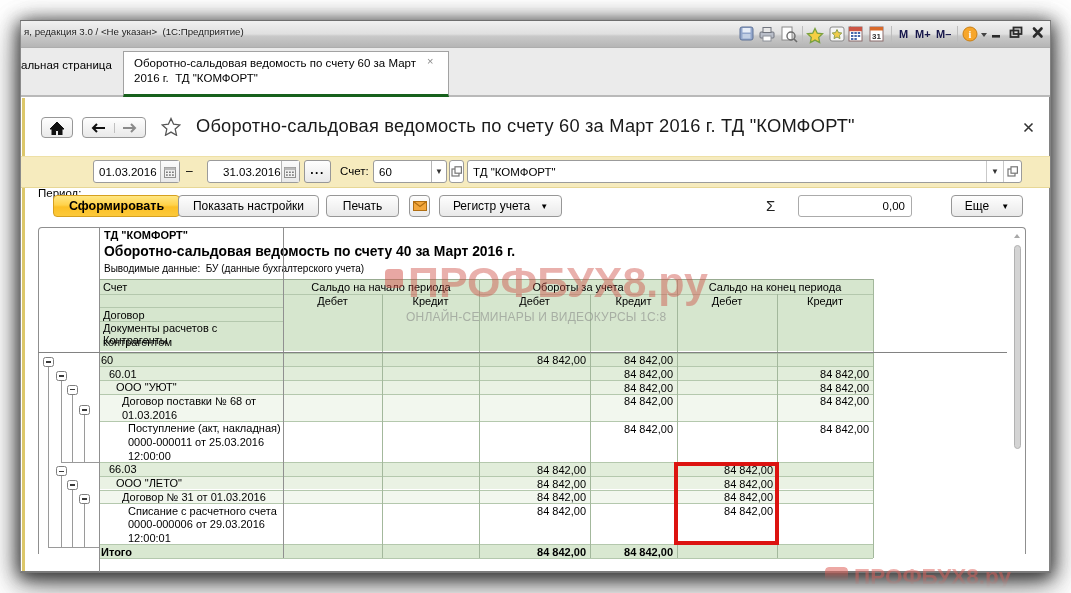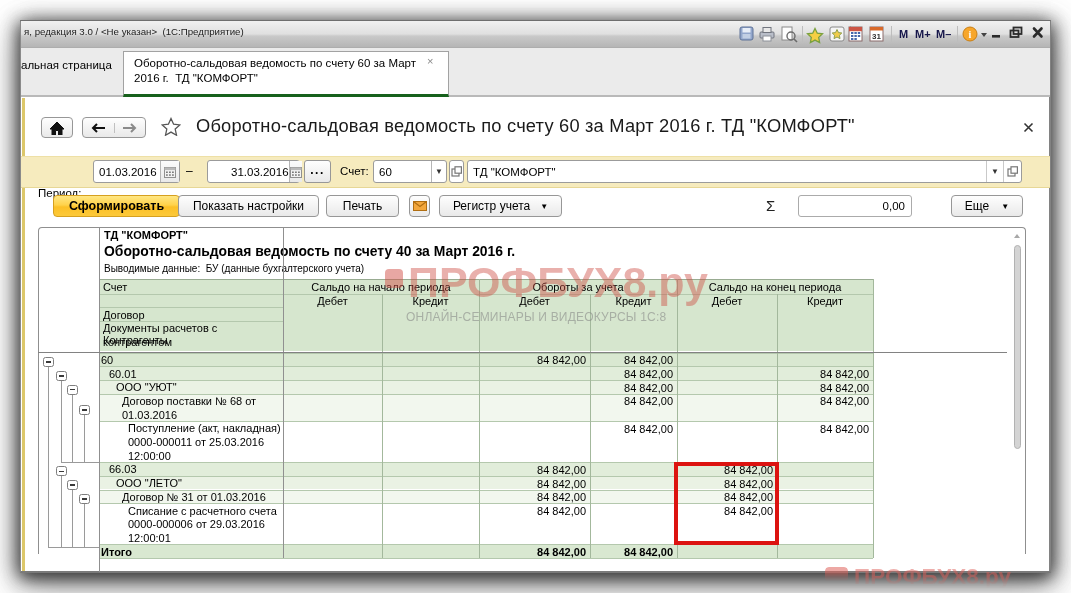--- a/index.html
+++ b/index.html
@@ -110,21 +110,21 @@
             <rect x="8" y="5.5" width="1.8" height="1.5"></rect>
             <rect x="2" y="8.3" width="1.8" height="1.5"></rect>
             <rect x="5" y="8.3" width="1.8" height="1.5"></rect>
             <rect x="8" y="8.3" width="1.8" height="1.5"></rect>
           </g>
         </svg>
       </div>
     </div>
 <div class="t" style="position:absolute;left:186px;top:164px;font-size:12px;">–</div>
 <div class="fld" style="left:207px;top:160px;width:93px;height:23px;">
-      <div style="flex:1;padding-left:23px;">31.03.2016</div>
+      <div style="flex:1;padding-left:15px;">31.03.2016</div>
       <div style="width:19px;height:21px;border-left:1px solid #b5b5b5;background:linear-gradient(#fbfbfb,#e9e9e9);display:flex;align-items:center;justify-content:center;">
         <svg width="12" height="12" viewBox="0 0 12 12">
           <rect x="0.5" y="1.5" width="11" height="10" fill="#f2f2f2" stroke="#909090"></rect>
           <rect x="0.5" y="1.5" width="11" height="2.6" fill="#b9b9b9"></rect>
           <g fill="#7a7a7a">
             <rect x="2" y="5.5" width="1.8" height="1.5"></rect>
             <rect x="5" y="5.5" width="1.8" height="1.5"></rect>
             <rect x="8" y="5.5" width="1.8" height="1.5"></rect>
             <rect x="2" y="8.3" width="1.8" height="1.5"></rect>
             <rect x="5" y="8.3" width="1.8" height="1.5"></rect>

